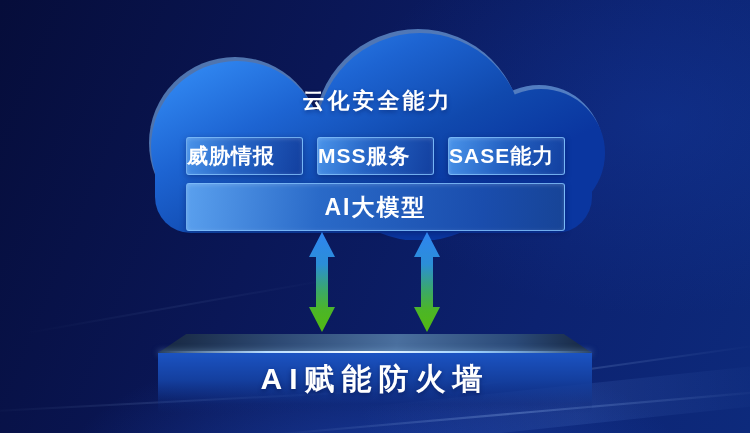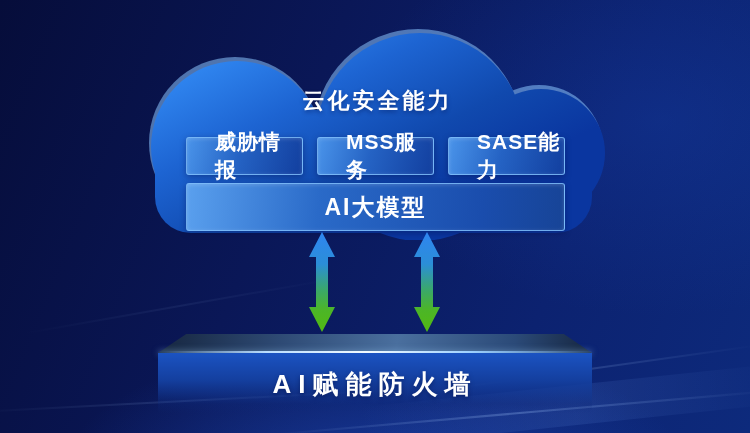--- a/index.html
+++ b/index.html
@@ -20,21 +20,21 @@
     position:absolute;left:145px;top:86px;width:465px;text-align:center;
     color:#fff;font-size:22px;font-weight:700;letter-spacing:3px;
     text-shadow:0 2px 4px rgba(5,20,80,0.45);
   }
   .chip{
     position:absolute;top:137px;width:117px;height:38px;box-sizing:border-box;
     border:1px solid rgba(128,190,250,0.85);border-radius:3px;
     background:linear-gradient(105deg,#4a94ea 0%,#2563c4 45%,#123f9f 100%);
     box-shadow:inset 0 1px 4px rgba(255,255,255,0.18),0 2px 6px rgba(0,10,60,0.35);
     display:flex;align-items:center;
-    color:#fff;font-size:21px;font-weight:700;letter-spacing:1px;padding-left:28px;
+    color:#fff;font-size:21px;font-weight:700;letter-spacing:1px;
   }
   .chip.c0{left:186px}.chip.c1{left:317px}.chip.c2{left:448px}
   .ai-bar{
     position:absolute;left:186px;top:183px;width:379px;height:48px;box-sizing:border-box;
     border:1px solid rgba(128,190,250,0.85);border-radius:3px;
     background:linear-gradient(95deg,#5aa0ee 0%,#2a6ac8 35%,#1a4dad 78%,#174497 100%);
     box-shadow:inset 0 1px 4px rgba(255,255,255,0.18),0 2px 6px rgba(0,10,60,0.35);
     display:flex;align-items:center;justify-content:center;
     color:#fff;font-size:23px;font-weight:700;letter-spacing:2px;
   }
@@ -49,21 +49,21 @@
     position:absolute;left:158px;top:351px;width:434px;height:3px;border-radius:2px;
     background:linear-gradient(90deg,rgba(130,190,255,0.15),#b9ddff 25%,#f2faff 48%,#9ed1ff 72%,rgba(130,190,255,0.2));
     box-shadow:0 0 6px rgba(170,220,255,0.5);
   }
   .platform-front{
     position:absolute;left:158px;top:353px;width:434px;height:60px;
     background:linear-gradient(180deg,#1b53c2 0%,#143f9f 45%,rgba(13,42,124,0.25) 85%,rgba(13,42,124,0) 100%);
     display:flex;align-items:flex-start;justify-content:center;
   }
   .platform-label{
-    margin-top:14px;color:#fff;font-size:26px;font-weight:700;letter-spacing:7px;
+    margin-top:6px;color:#fff;font-size:30px;font-weight:700;letter-spacing:7px;
     text-shadow:0 2px 4px rgba(4,16,70,0.5);
   }
 </style>
 </head>
 <body>
 
 <div class="stage">
 
   <div class="streak" style="left:-30px;top:400px;width:430px;transform:rotate(-3deg);opacity:.5"></div>
   <div class="streak" style="left:260px;top:412px;width:520px;transform:rotate(-5deg)"></div>

